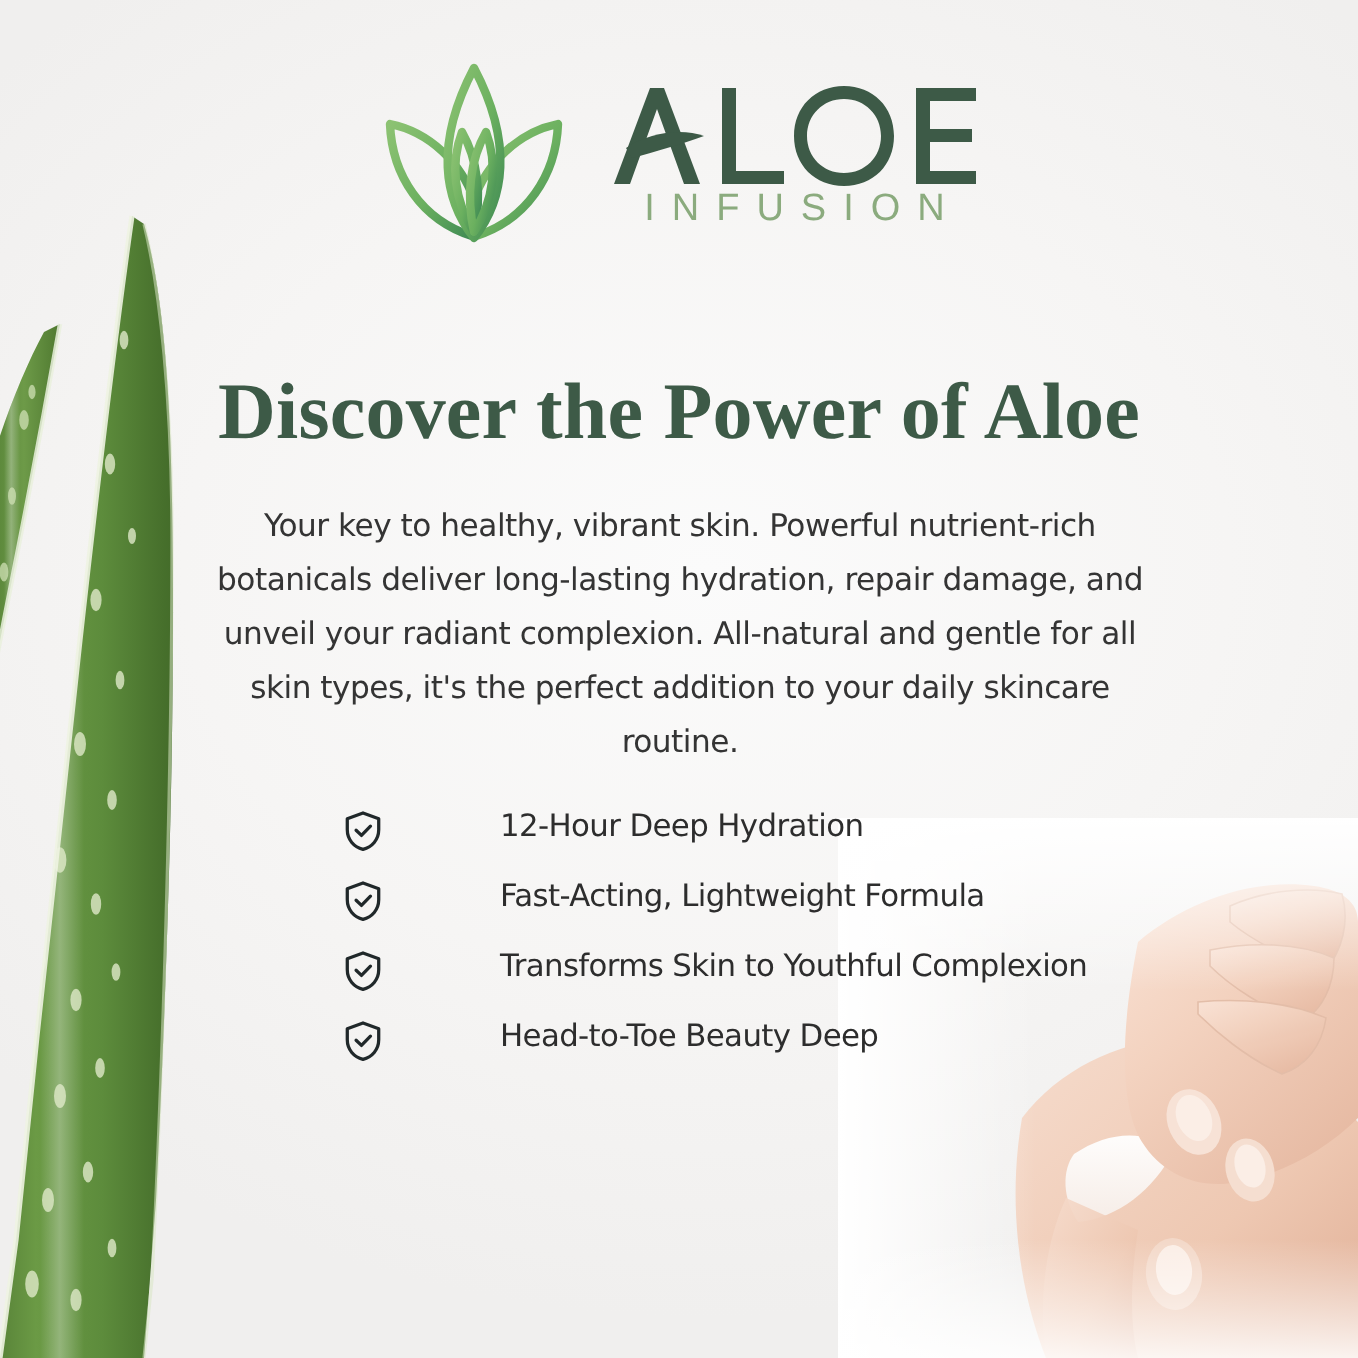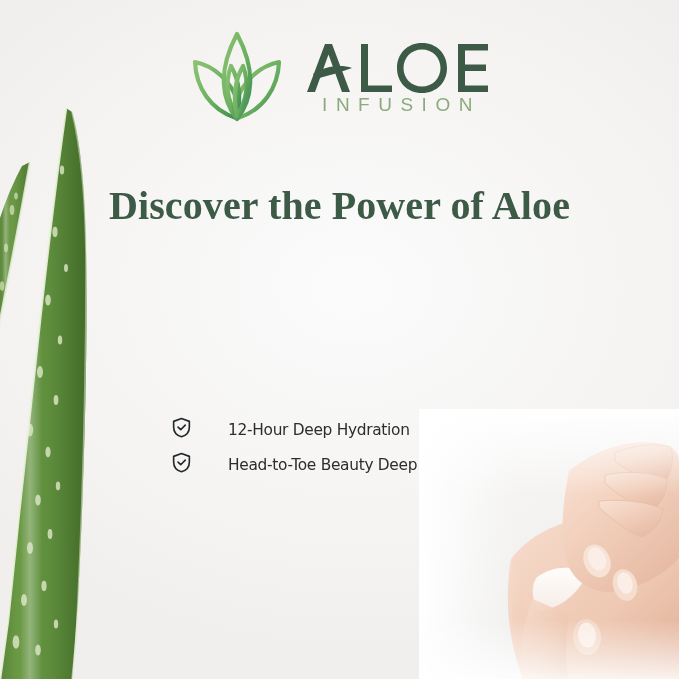--- a/index.html
+++ b/index.html
@@ -110,22 +110,23 @@
 
   
   #features {
     position: absolute;
     top: 404px;
     left: 170px;
     z-index: 3;
   }
   .feature-row {
     display: flex;
-    align-items: flex-end;
+    align-items: flex-start;
     height: 35px;
+    gap: 22px;
   }
   .feature-icon {
     width: 23px;
     height: 23px;
     flex: none;
     display: block;
   }
   .feature-label {
     margin-left: 35px;
     font-family: "DejaVu Sans", sans-serif;
@@ -315,37 +316,52 @@
                      L160,43.5 L183,43.5 L183,50 L153,50 Z"></path>
           </g>
         </svg>
         <div id="logo-infusion">INFUSION</div>
       </div>
     </div>
   </div>
 
   <h1 id="headline">Discover the Power of Aloe</h1>
 
+  <p id="paragraph">Your key to healthy, vibrant skin. Powerful nutrient-rich botanicals deliver long-lasting hydration, repair damage, and unveil your radiant complexion. All-natural and gentle for all skin types, it's the perfect addition to your daily skincare routine.</p>
 
   <ul id="features" style="list-style:none;margin:0;padding:0;">
 
     <li class="feature-row">
       <svg class="feature-icon" viewBox="0 0 24 24" fill="none" stroke="#20282a" stroke-width="1.7" stroke-linecap="round" stroke-linejoin="round" aria-hidden="true">
         <path d="M12 2.6 L20.2 5.6 V11.4 C20.2 16.6 16.7 20.3 12 21.6 C7.3 20.3 3.8 16.6 3.8 11.4 V5.6 Z"></path>
         <path d="M8.4 11.6 L11.2 14.3 L15.9 9.5"></path>
       </svg>
       <span class="feature-label">12-Hour Deep Hydration</span>
     </li>
 
-
-
-
     <li class="feature-row">
       <svg class="feature-icon" viewBox="0 0 24 24" fill="none" stroke="#20282a" stroke-width="1.7" stroke-linecap="round" stroke-linejoin="round" aria-hidden="true">
         <path d="M12 2.6 L20.2 5.6 V11.4 C20.2 16.6 16.7 20.3 12 21.6 C7.3 20.3 3.8 16.6 3.8 11.4 V5.6 Z"></path>
         <path d="M8.4 11.6 L11.2 14.3 L15.9 9.5"></path>
       </svg>
+      <span class="feature-label">Fast-Acting, Lightweight Formula</span>
+    </li>
+
+
+    <li class="feature-row">
+      <svg class="feature-icon" viewBox="0 0 24 24" fill="none" stroke="#20282a" stroke-width="1.7" stroke-linecap="round" stroke-linejoin="round" aria-hidden="true">
+        <path d="M12 2.6 L20.2 5.6 V11.4 C20.2 16.6 16.7 20.3 12 21.6 C7.3 20.3 3.8 16.6 3.8 11.4 V5.6 Z"></path>
+        <path d="M8.4 11.6 L11.2 14.3 L15.9 9.5"></path>
+      </svg>
+      <span class="feature-label">Transforms Skin to Youthful Complexion</span>
+    </li>
+
+    <li class="feature-row">
+      <svg class="feature-icon" viewBox="0 0 24 24" fill="none" stroke="#20282a" stroke-width="1.7" stroke-linecap="round" stroke-linejoin="round" aria-hidden="true">
+        <path d="M12 2.6 L20.2 5.6 V11.4 C20.2 16.6 16.7 20.3 12 21.6 C7.3 20.3 3.8 16.6 3.8 11.4 V5.6 Z"></path>
+        <path d="M8.4 11.6 L11.2 14.3 L15.9 9.5"></path>
+      </svg>
       <span class="feature-label">Head-to-Toe Beauty Deep</span>
     </li>
 
   </ul>
 
 </div>
 
 </body></html>

